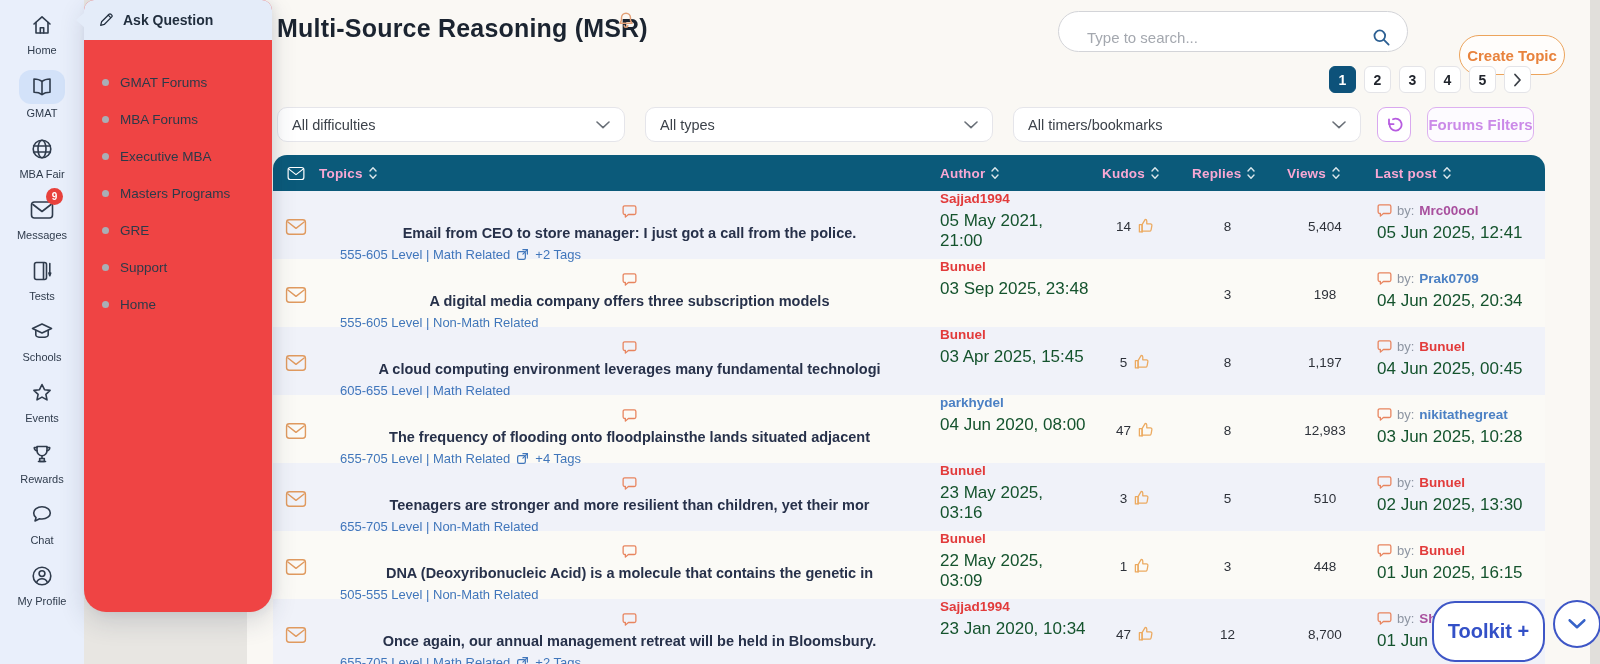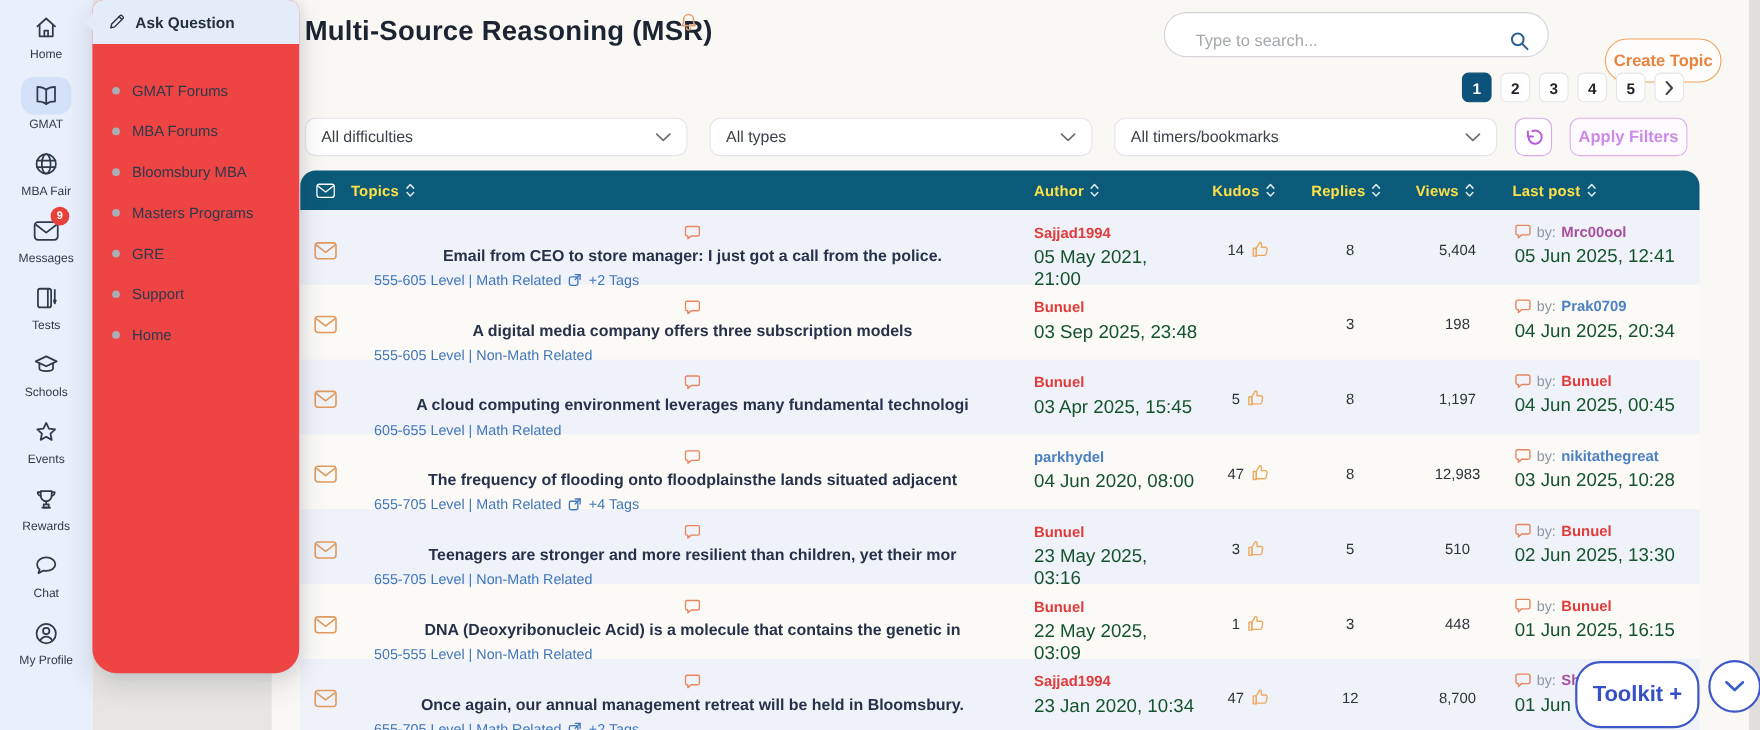--- a/index.html
+++ b/index.html
@@ -61,39 +61,39 @@
   .select .chev { margin-left:auto; color:#6a7078; }
   .sel-1 { left:30px; } .sel-2 { left:398px; } .sel-3 { left:766px; }
   .reset-btn { position:absolute; left:1130px; top:0; width:34px; height:35px; border-radius:9px; background:#fff;
             border:1.5px solid #d9a8ef; color:#b75ce0; display:flex; align-items:center; justify-content:center; cursor:pointer; }
   .apply-btn { position:absolute; left:1180px; top:0; width:107px; height:35px; border-radius:9px; background:#fdfbff;
             border:1.5px solid #ddb1f0; color:#cb8ae8; font-size:15px; font-weight:600; display:flex; align-items:center; justify-content:center; cursor:pointer; }
 
   
   .table { position:absolute; left:26px; top:155px; width:1272px; }
   .thead, .trow { display:grid; grid-template-columns:46px 621px 150px 90px 95px 100px 170px; }
-  .thead { height:36px; background:#0b5a7a; border-radius:14px 14px 0 0; align-items:center; color:#fde047; }
+  .thead { height:36px; background:#0b5a7a; border-radius:14px 14px 0 0; align-items:center; color:#f9a8d4; }
   .h-env { display:flex; justify-content:center; color:#fff; }
   .hcell { display:flex; align-items:center; gap:5px; font-size:13.5px; font-weight:600; letter-spacing:.2px; cursor:pointer; }
   .hcell.pad { padding-left:12px; }
   .hcell .sort { color:rgba(255,255,255,.85); }
 
   .trow { height:68px; cursor:pointer; }
   .trow.odd { background:#f0f2f9; }
   .trow.even { background:#fbfaf6; }
   .c-env { display:flex; align-items:center; justify-content:center; color:#e09a5f; }
   .c-topic { padding-top:13px; }
   .t-line { display:flex; align-items:center; gap:6px;flex-direction:column; }
   .t-line .bub { color:#e8845e; flex:0 0 auto; }
   .t-title { font-size:14.5px; font-weight:700; color:#27314a; white-space:nowrap; }
   .t-tags { margin-top:6px; margin-left:21px; display:flex; align-items:center; gap:6px; font-size:13px; }
   .tag-link { color:#4076bb; white-space:nowrap; }
   .tagic { color:#4076bb; }
   .tag-extra { color:#4076bb; }
-  .c-author { padding-top:13px; display:flex; flex-direction:column; gap:5px; }
+  .c-author { padding-top:0; display:flex; flex-direction:column; gap:5px; }
   .uname { font-size:13.5px; font-weight:600; }
   .uname[data-color="red"] { color:#e23b3b; }
   .uname[data-color="blue"] { color:#4b80c4; }
   .uname[data-color="purple"] { color:#a8509e; }
   .gdate { font-size:17px; color:#14532d; }
   .c-kudos { display:flex; align-items:center; justify-content:center; gap:6px; font-size:13.5px; color:#2e323a; }
   .c-kudos .thumb { color:#ecaa60; margin-top:-3px; }
   .c-replies, .c-views { display:flex; align-items:center; justify-content:center; font-size:13.5px; color:#2e323a; }
   .c-last { padding-top:12px; padding-left:2px; display:flex; flex-direction:column; gap:5px; }
   .l-line { display:flex; align-items:center; gap:5px; }
@@ -256,21 +256,21 @@
           <svg class="ic" width="14" height="8">
             <use href="#sym-chev"></use>
           </svg>
         </span>
     </div>
     <div class="reset-btn">
         <svg class="ic" width="18" height="18" style="stroke-width:1.8">
           <use href="#sym-reset"></use>
         </svg>
       </div>
-    <div class="apply-btn">Apply Filters</div>
+    <div class="apply-btn">Forums Filters</div>
   </div>
 
   <div class="table">
     <div class="thead">
       <div class="h-env">
           <svg class="ic" width="18" height="15" viewBox="0 0 24 20">
             <use href="#sym-env"></use>
           </svg>
         </div>
       <div class="hcell">
@@ -714,21 +714,21 @@
     <div class="flyout-item">
         <span class="dot"></span>
         <span>GMAT Forums</span>
       </div>
     <div class="flyout-item">
         <span class="dot"></span>
         <span>MBA Forums</span>
       </div>
     <div class="flyout-item">
         <span class="dot"></span>
-        <span>Bloomsbury MBA</span>
+        <span>Executive MBA</span>
       </div>
     <div class="flyout-item">
         <span class="dot"></span>
         <span>Masters Programs</span>
       </div>
     <div class="flyout-item">
         <span class="dot"></span>
         <span>GRE</span>
       </div>
     <div class="flyout-item">

